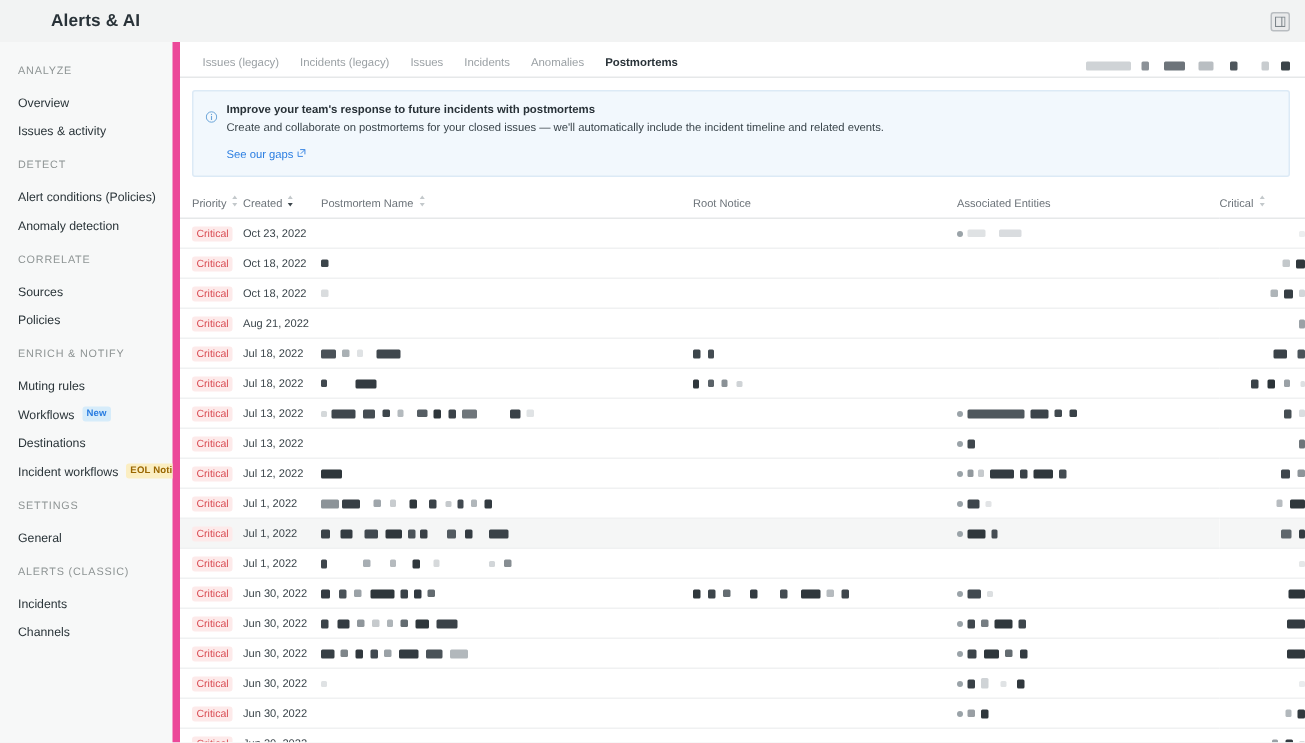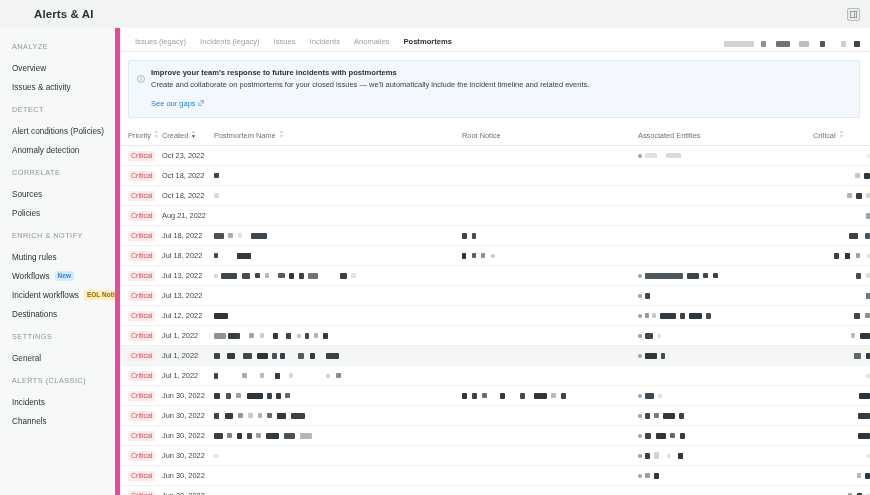--- a/index.html
+++ b/index.html
@@ -200,25 +200,25 @@
       <div class="nav-section">
         <div class="nav-section-title">ENRICH &amp; NOTIFY</div>
         <div class="nav-item">
           <span>Muting rules</span>
         </div>
         <div class="nav-item">
           <span>Workflows</span>
           <span class="badge badge-beta">New</span>
         </div>
         <div class="nav-item">
+          <span>Destinations</span>
+        </div>
+        <div class="nav-item">
           <span>Incident workflows</span>
           <span class="badge badge-eol">EOL Notice</span>
-        </div>
-        <div class="nav-item">
-          <span>Destinations</span>
         </div>
       </div>
       <div class="nav-section">
         <div class="nav-section-title">SETTINGS</div>
         <div class="nav-item">
           <span>General</span>
         </div>
       </div>
       <div class="nav-section">
         <div class="nav-section-title">ALERTS (CLASSIC)</div>

